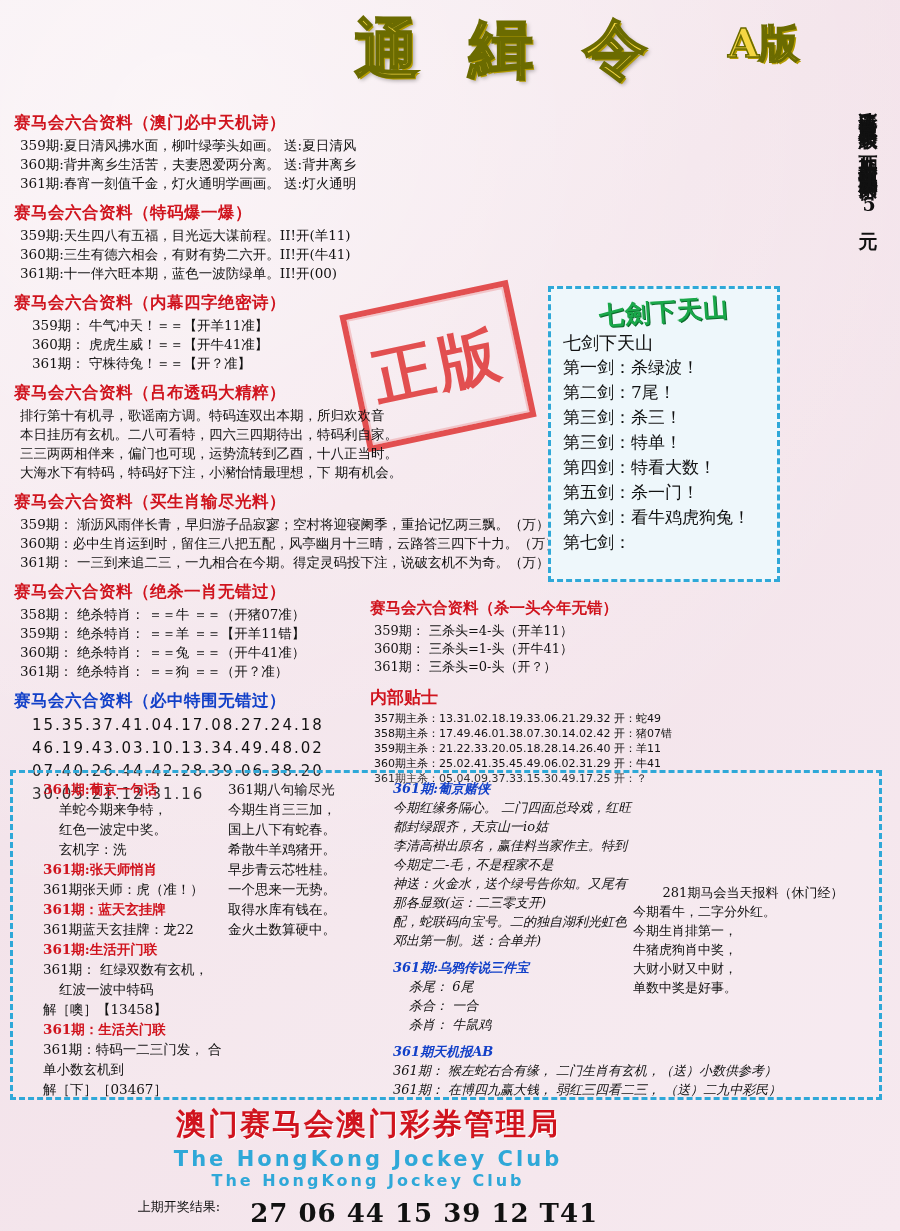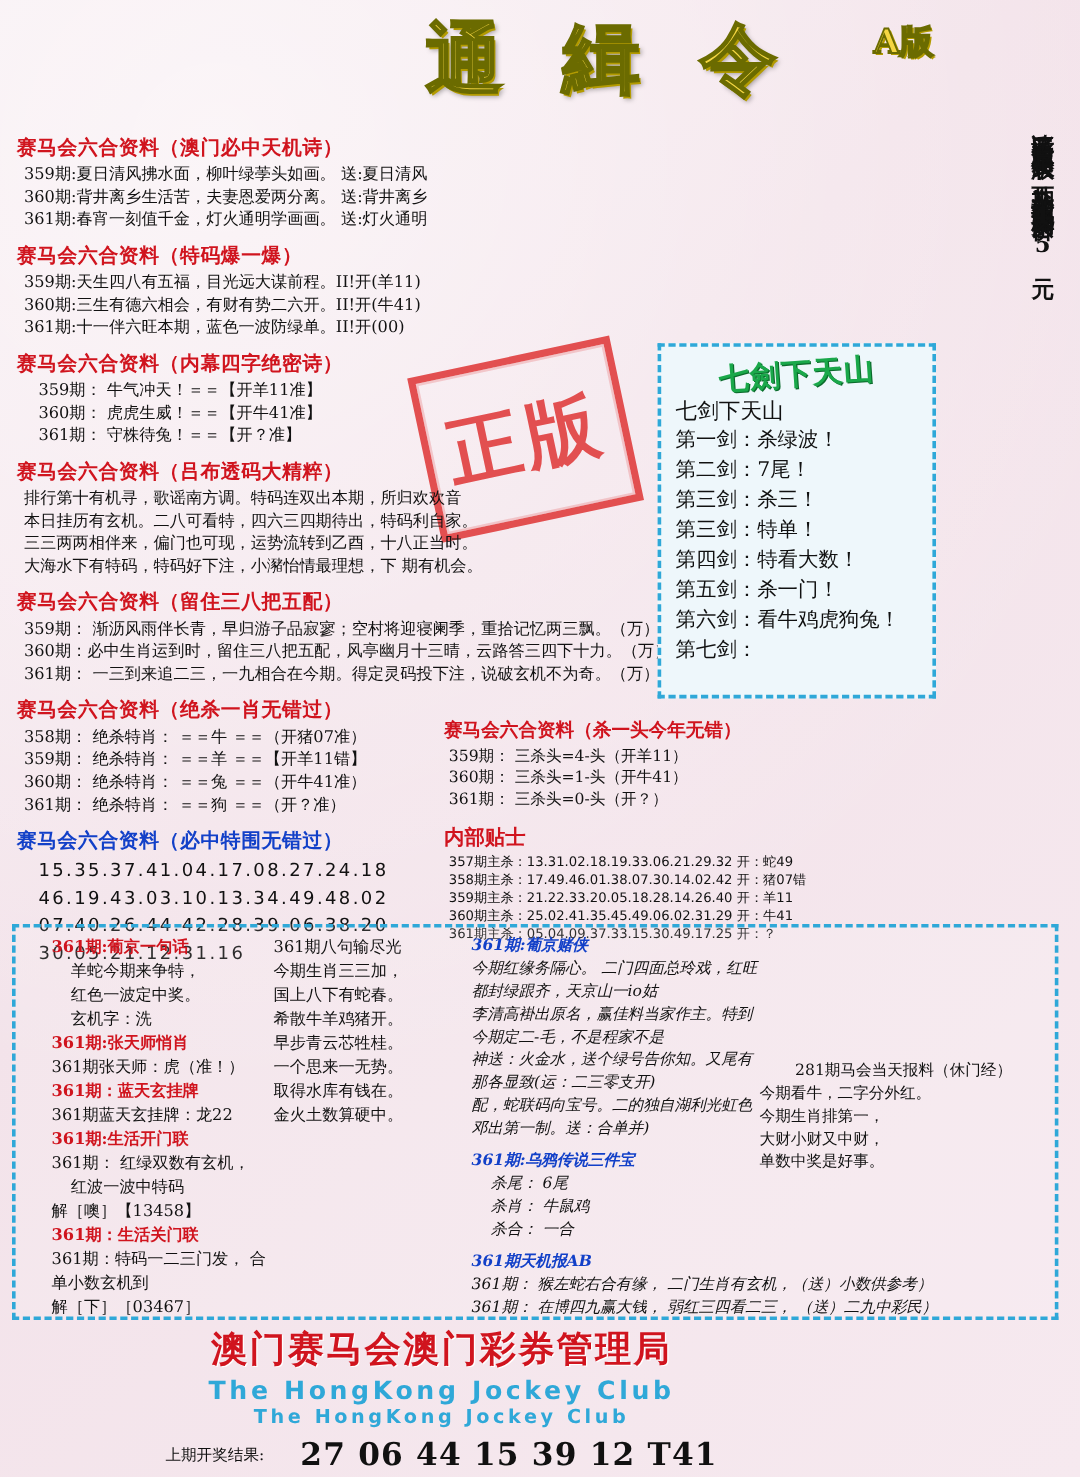--- a/index.html
+++ b/index.html
@@ -24,21 +24,21 @@
     position:absolute;left:300px;top:4px;width:360px;text-align:center;
     font-family:"DejaVu Serif","Liberation Serif",serif;
     font-size:64px;font-weight:bold;letter-spacing:14px;
     color:#f5d642;
     -webkit-text-stroke:2px #6b6b00;
     text-shadow:2px 2px 0 #b39b00, 3px 3px 4px rgba(0,0,0,.35);
   }
   .title-ver{
     position:absolute;left:700px;top:14px;
     font-family:"DejaVu Serif","Liberation Serif",serif;
-    font-size:28px;font-weight:bold;color:#f5d642;
+    font-size:40px;font-weight:bold;color:#f5d642;
     -webkit-text-stroke:1.5px #6b6b00;
     text-shadow:2px 2px 0 #b39b00;
   }
   
   .vnotice{
     position:absolute;right:8px;top:96px;width:44px;height:700px;
     writing-mode:vertical-rl;text-orientation:upright;
     font-family:"DejaVu Serif","Liberation Serif",serif;
     font-size:19px;font-weight:bold;color:#111;letter-spacing:2px;
     line-height:46px;
@@ -147,21 +147,21 @@
   }
   .f2{
     font-family:"DejaVu Sans","Liberation Sans",sans-serif;
     font-size:21px;font-weight:bold;color:#2fa8d8;letter-spacing:3px;margin-top:2px;
   }
   .f3{
     font-family:"DejaVu Sans","Liberation Sans",sans-serif;
     font-size:16px;font-weight:bold;color:#2fa8d8;letter-spacing:3px;
   }
   .resultrow{
-    margin-top:8px;display:flex;justify-content:center;align-items:center;gap:30px;
+    margin-top:8px;display:flex;justify-content:center;align-items:flex-start;gap:30px;
   }
   .resultrow .lbl{
     font-family:"DejaVu Serif","Liberation Serif",serif;
     font-size:13px;color:#111;
   }
   .resultrow .num{
     font-family:"DejaVu Serif","Liberation Serif",serif;
     font-size:26px;font-weight:bold;color:#111;letter-spacing:1px;
   }
 </style>
@@ -204,21 +204,21 @@
 
     <div class="blk">
       <h3>赛马会六合资料（吕布透码大精粹）</h3>
       <p>排行第十有机寻，歌谣南方调。特码连双出本期，所归欢欢音</p>
       <p>本日挂历有玄机。二八可看特，四六三四期待出，特码利自家。</p>
       <p>三三两两相伴来，偏门也可现，运势流转到乙酉，十八正当时。</p>
       <p>大海水下有特码，特码好下注，小瀦怡情最理想，下 期有机会。</p>
     </div>
 
     <div class="blk">
-      <h3>赛马会六合资料（留住三八把五配）</h3>
+      <h3>赛马会六合资料（买生肖输尽光料）</h3>
       <p>359期： 渐沥风雨伴长青，早归游子品寂寥；空村将迎寝阑季，重拾记忆两三飘。（万）</p>
       <p>360期：必中生肖运到时，留住三八把五配，风亭幽月十三晴，云路答三四下十力。（万）</p>
       <p>361期： 一三到来追二三，一九相合在今期。得定灵码投下注，说破玄机不为奇。（万）</p>
     </div>
 
     <div class="blk">
       <h3>赛马会六合资料（绝杀一肖无错过）</h3>
       <p>358期：  绝杀特肖：  ＝＝牛 ＝＝（开猪07准）</p>
       <p>359期：  绝杀特肖：  ＝＝羊 ＝＝【开羊11错】</p>
       <p>360期：  绝杀特肖：  ＝＝兔 ＝＝（开牛41准）</p>
@@ -298,31 +298,32 @@
     </div>
 
     <div class="bcol c3">
       <p class="blue bold">361期:葡京赌侠</p>
       <p>今期红缘务隔心。 二门四面总玲戏，红旺都封绿跟齐，天京山一io姑</p>
       <p>李清高褂出原名，赢佳料当家作主。特到今期定二-毛，不是程家不是</p>
       <p>神送：火金水，送个绿号告你知。又尾有那各显致(运：二三零支开)</p>
       <p>配，蛇联码向宝号。二的独自湖利光虹色邓出第一制。送：合单并)</p>
       <p class="blue bold" style="margin-top:8px">361期:乌鸦传说三件宝</p>
       <p class="i1">杀尾： 6尾</p>
+      <p class="i1">杀合： 一合</p>
       <p class="i1">杀肖： 牛鼠鸡</p>
-      <p class="i1">杀合： 一合</p>
       <p class="blue bold" style="margin-top:8px">361期天机报AB</p>
       <p style="width:480px">361期： 猴左蛇右合有缘，  二门生肖有玄机，（送）小数供参考）</p>
       <p style="width:480px">361期： 在博四九赢大钱，  弱红三四看二三，  （送）二九中彩民）</p>
     </div>
 
     <div class="bcol c4">
       <p class="center" style="margin-top:104px">281期马会当天报料（休门经）</p>
       <p>今期看牛，二字分外红。</p>
       <p>今期生肖排第一，</p>
+      <p>牛猪虎狗肖中奖，</p>
       <p>大财小财又中财，</p>
       <p>单数中奖是好事。</p>
     </div>
 
   </div>
 
   <div class="footer">
     <div class="f1">澳门赛马会澳门彩券管理局</div>
     <div class="f2">The HongKong  Jockey  Club</div>
     <div class="f3">The HongKong  Jockey  Club</div>

